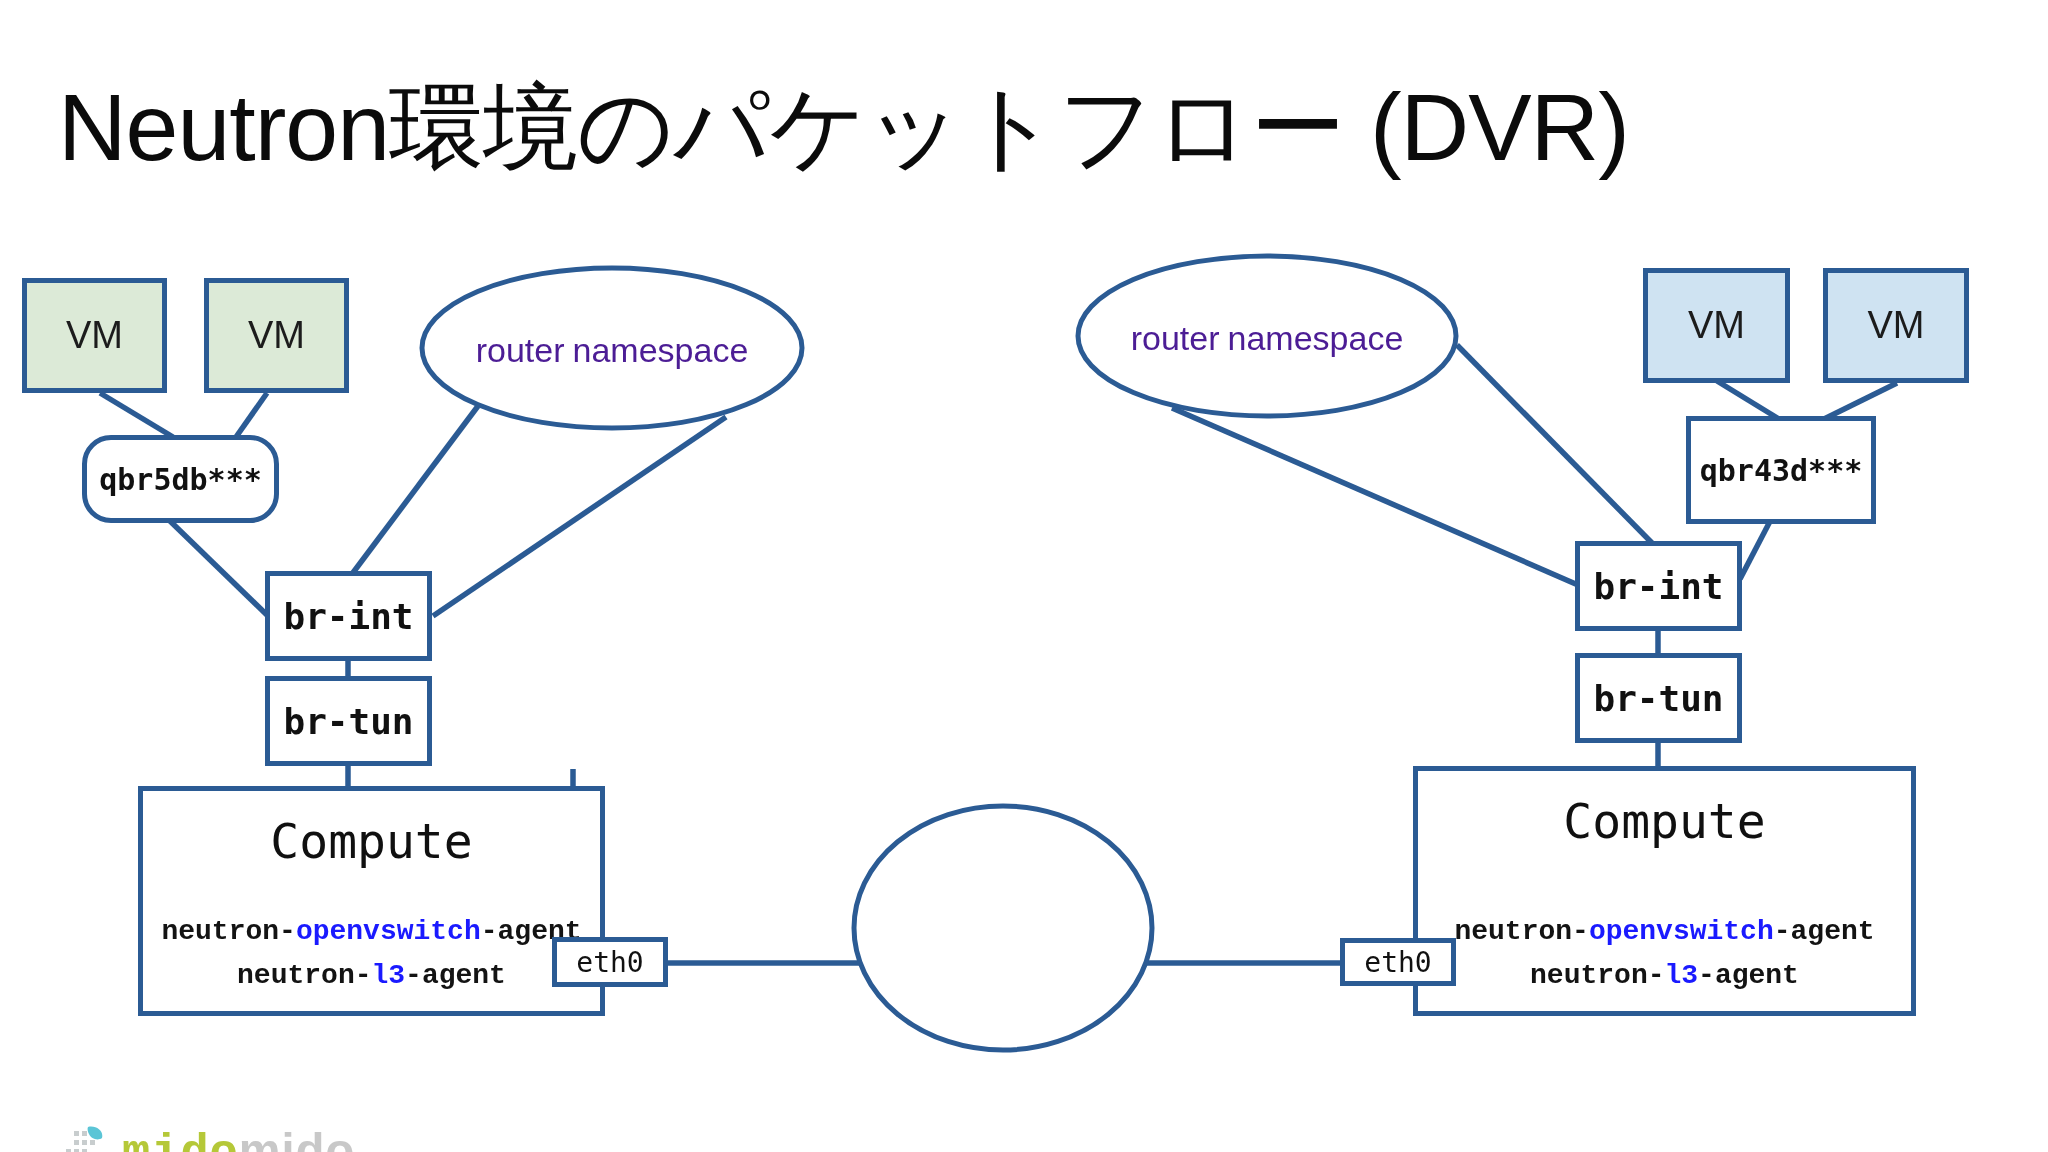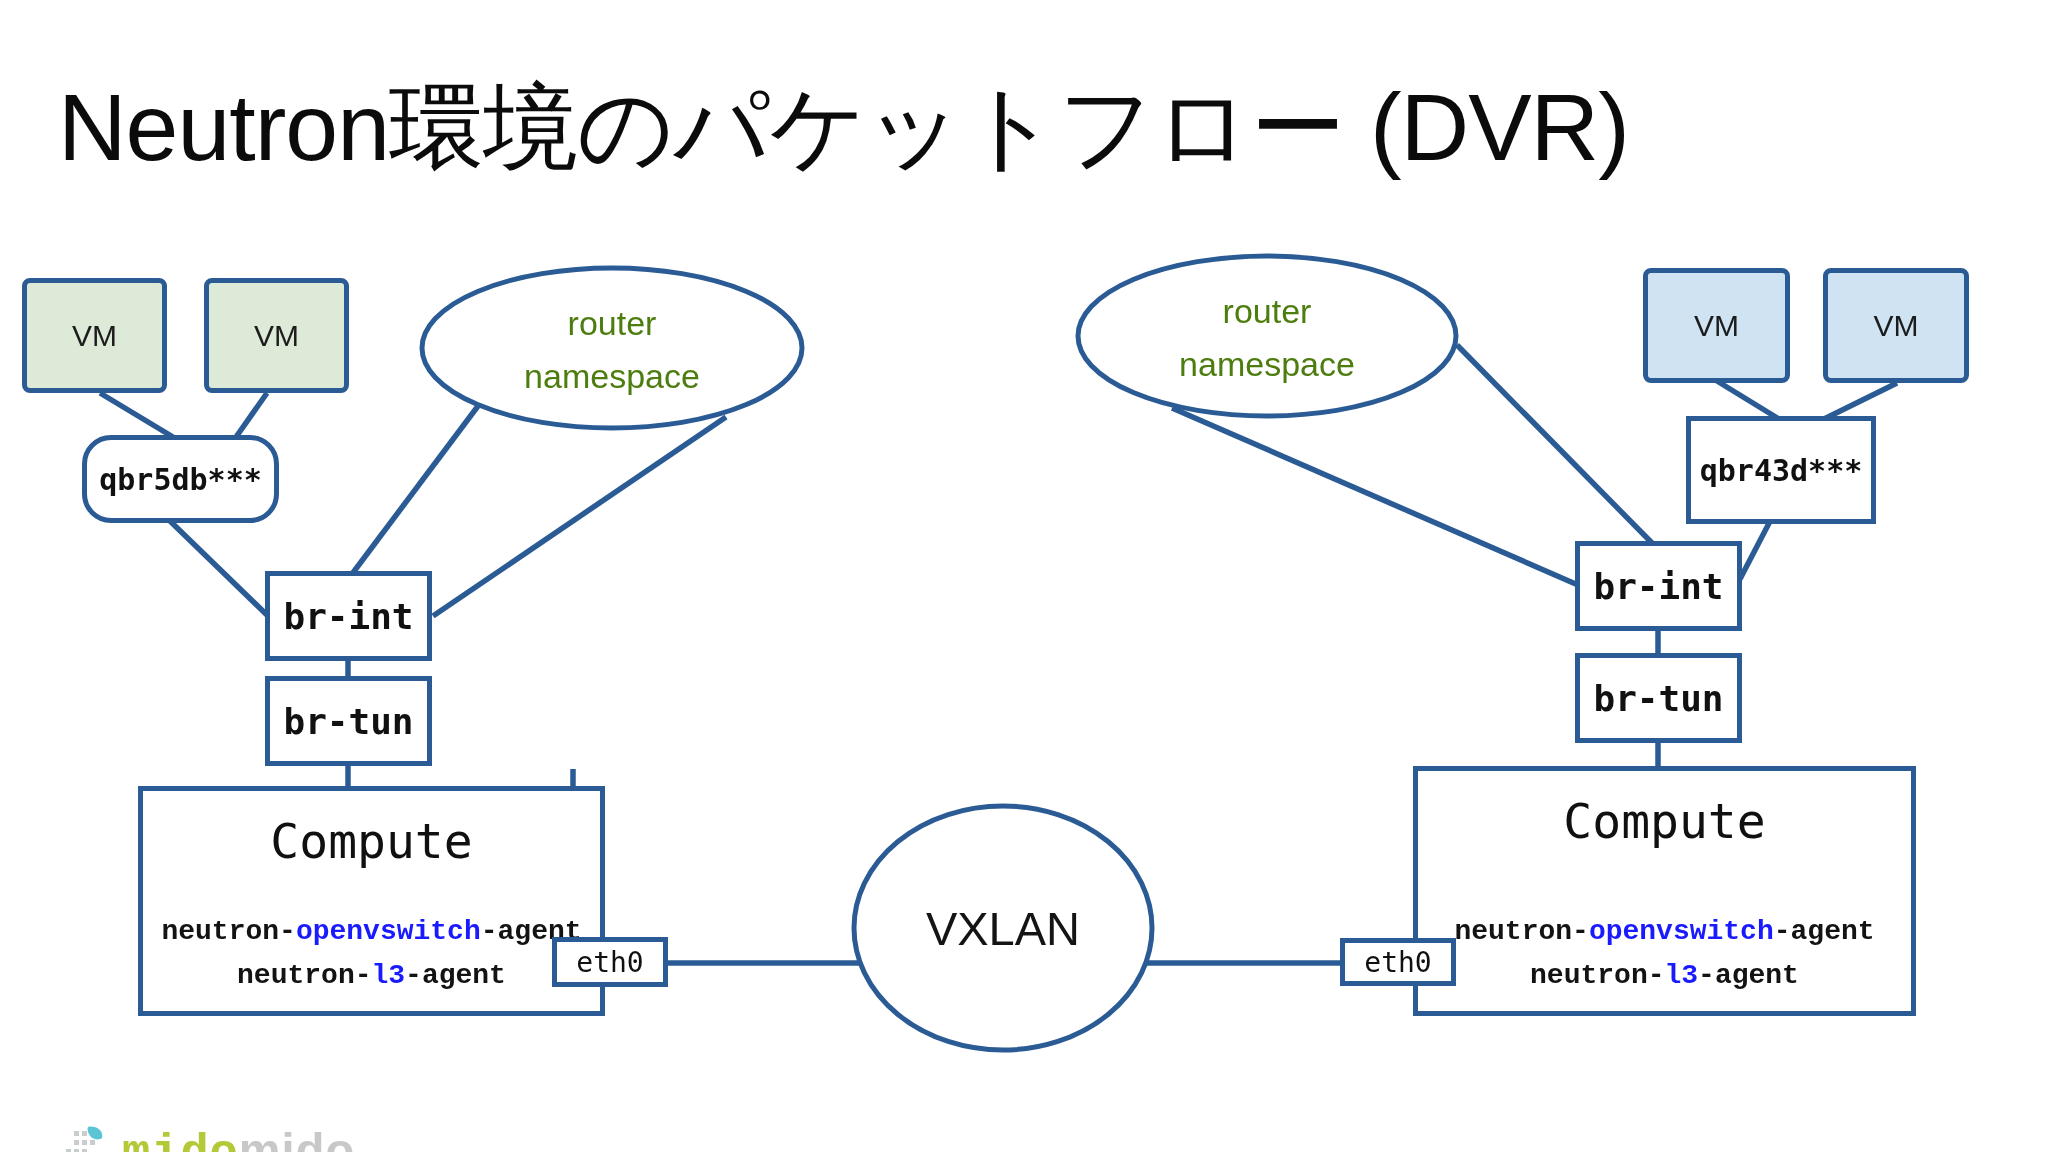--- a/index.html
+++ b/index.html
@@ -16,40 +16,40 @@
     font-size:95px;letter-spacing:-1px;color:#0b0b0b;white-space:nowrap;
     font-family:"Liberation Sans",sans-serif;
   }
 
   .box{
     position:absolute;box-sizing:border-box;border:5px solid var(--accent);
     background:#ffffff;display:flex;align-items:center;justify-content:center;
   }
   .mono{font-family:"DejaVu Sans Mono","Liberation Mono",monospace;}
 
-  .vm{font-size:30px;color:#1c1c1c;border-radius:8px;}
+  .vm{font-size:38px;color:#1c1c1c;}
   .vm.green{background:var(--vm-green);}
   .vm.blue{background:var(--vm-blue);}
 
   .qbr{font-size:30px;font-weight:700;color:#111;}
   .bridge{font-size:36px;font-weight:700;color:#111;}
   .eth{font-size:28px;color:#111;z-index:5;}
 
   .compute{display:block;}
   .compute .c-title{
     position:absolute;left:0;top:22px;width:100%;text-align:center;
     font-size:48px;color:#101010;
   }
   .agents{position:absolute;left:0;bottom:14px;width:100%;text-align:center;
     font-size:28px;font-weight:700;color:#131313;line-height:1.55;font-family:Liberation Mono, monospace;}
   .agents .hl{color:var(--hl-blue);}
 
   .ns-label{
-    position:absolute;display:flex;flex-direction:column;align-items:center;
-    justify-content:center;text-align:center;font-size:34px;line-height:1.32;color:#4d7c0f;gap:8px;
+    position:absolute;display:flex;flex-direction:row;align-items:center;
+    justify-content:center;text-align:center;font-size:34px;line-height:1.32;color:#4c1d95;gap:8px;
   }
   .vxlan-label{
     position:absolute;display:flex;align-items:center;justify-content:center;
     font-size:47px;color:#141414;letter-spacing:0px;
   }
 
   .logo{position:absolute;left:60px;top:1080px;display:flex;align-items:center;}
   .logo-icon{width:52px;height:56px;margin-right:10px;opacity:.85;}
   .logo-text{font-size:47px;font-weight:700;letter-spacing:1px;line-height:1;}
   .logo-text .mido{color:var(--logo-green);font-family:Liberation Mono, monospace;}
@@ -112,23 +112,20 @@
     <div class="c-title mono">Compute</div>
     <div class="agents">
       <div><span>neutron-</span><span class="hl">openvswitch</span><span>-agent</span></div>
       <div><span>neutron-</span><span class="hl">l3</span><span>-agent</span></div>
     </div>
   </div>
   <div class="box eth mono" style="left:552px;top:894px;width:116px;height:50px;">
     <span>eth0</span>
   </div>
 
-  <div class="vxlan-label" style="left:854px;top:763px;width:298px;height:244px;">
-    <span>VXLAN</span>
-  </div>
 
   <div class="box vm blue" style="left:1643px;top:225px;width:147px;height:115px;">
     <span>VM</span>
   </div>
   <div class="box vm blue" style="left:1823px;top:225px;width:146px;height:115px;">
     <span>VM</span>
   </div>
   <div class="box qbr mono" style="left:1686px;top:373px;width:190px;height:108px;">
     <span>qbr43d***</span>
   </div>

